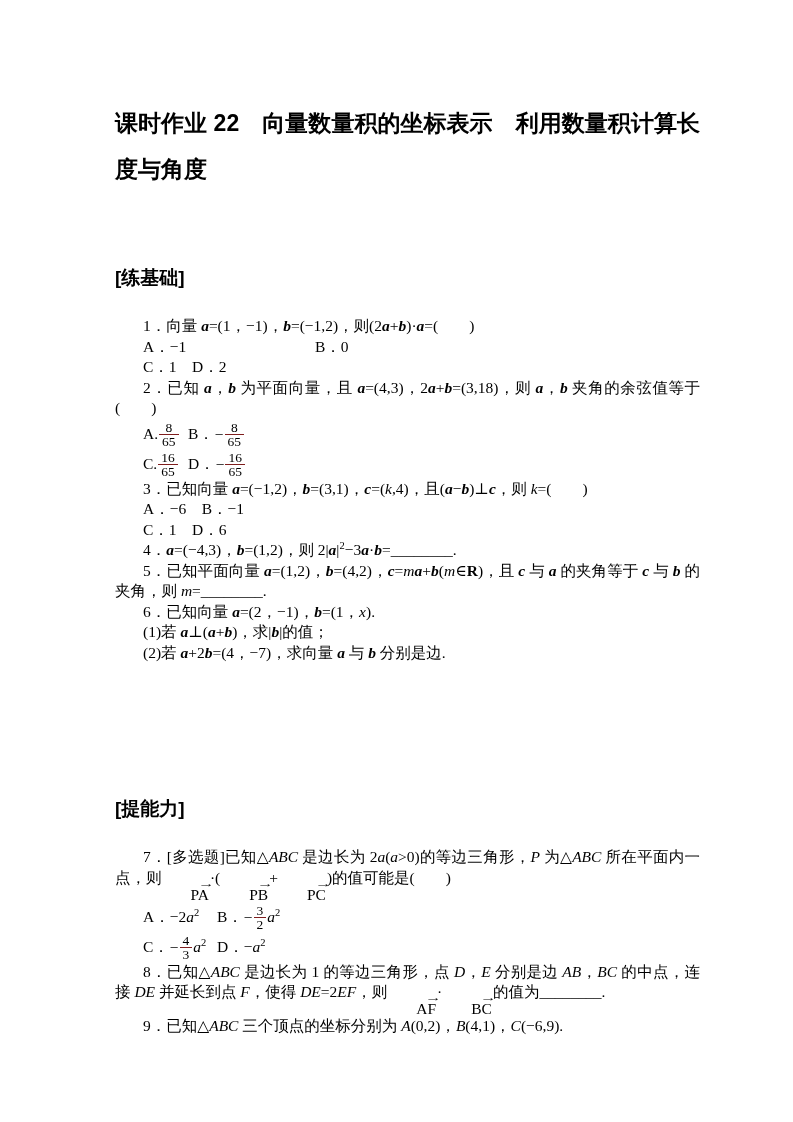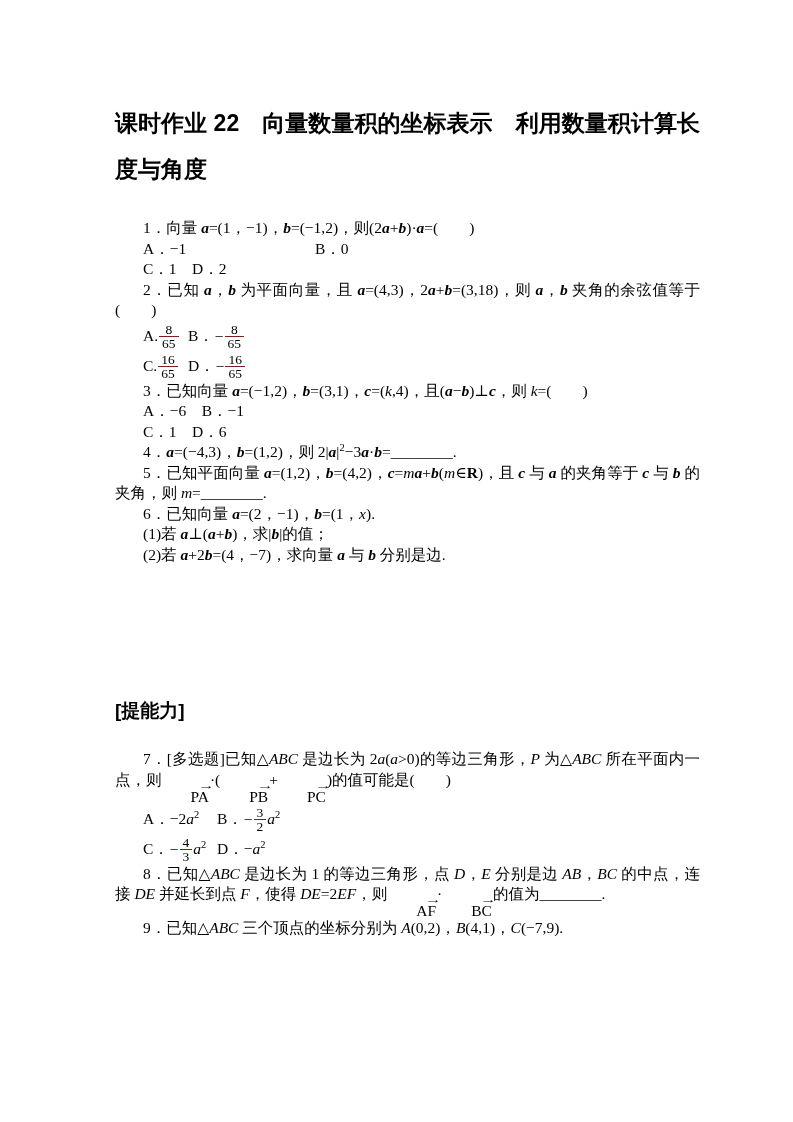--- a/index.html
+++ b/index.html
@@ -32,20 +32,21 @@
   .vec .ar{font-size:11px;height:8px;line-height:8px;transform:scaleX(1.5);}
   .vec .vb{font-size:15.5px;line-height:15px;}
 </style>
 </head>
 <body>
 
 <div class="page">
   <h1 class="title">课时作业 22　向量数量积的坐标表示　利用数量积计算长度与角度</h1>
   <div id="content">
       <section class="sec" id="sec-0">
+        <h2 class="heading">[练基础]</h2>
         <div class="sec-body">
           <p class="q"><span class="tx">1．向量 </span><span class="bi">a</span><span class="tx">=(1，−1)，</span><span class="bi">b</span><span class="tx">=(−1,2)，则(2</span><span class="bi">a</span><span class="tx">+</span><span class="bi">b</span><span class="tx">)·</span><span class="bi">a</span><span class="tx">=(　　)</span></p>
           <div class="opts"><span class="col" style="width: 172px;"><span class="tx">A．−1</span></span><span class="col"><span class="tx">B．0</span></span></div>
           <div class="opts"><span class="tx">C．1　D．2</span></div>
           <p class="q"><span class="tx">2．已知 </span><span class="bi">a</span><span class="tx">，</span><span class="bi">b</span><span class="tx"> 为平面向量，且 </span><span class="bi">a</span><span class="tx">=(4,3)，2</span><span class="bi">a</span><span class="tx">+</span><span class="bi">b</span><span class="tx">=(3,18)，则 </span><span class="bi">a</span><span class="tx">，</span><span class="bi">b</span><span class="tx"> 夹角的余弦值等于(　　)</span></p>
           <div class="opts fopts"><span class="col" style="width: 45px;"><span class="tx">A.</span><span class="fwrap">
                 <span class="fr">
                   <span class="num">8</span>
                   <span class="den">65</span>
                 </span>
@@ -105,17 +106,17 @@
                   <span class="den">3</span>
                 </span>
               </span><span class="it">a</span><sup class="sp">2</sup></span><span class="col"><span class="tx">D．−</span><span class="it">a</span><sup class="sp">2</sup></span></div>
           <p class="q"><span class="tx">8．已知△</span><span class="it">ABC</span><span class="tx"> 是边长为 1 的等边三角形，点 </span><span class="it">D</span><span class="tx">，</span><span class="it">E</span><span class="tx"> 分别是边 </span><span class="it">AB</span><span class="tx">，</span><span class="it">BC</span><span class="tx"> 的中点，连接 </span><span class="it">DE</span><span class="tx"> 并延长到点 </span><span class="it">F</span><span class="tx">，使得 </span><span class="it">DE</span><span class="tx">=2</span><span class="it">EF</span><span class="tx">，则</span><span class="vec">
               <span class="ar">→</span>
               <span class="vb">AF</span>
             </span><span class="tx">·</span><span class="vec">
               <span class="ar">→</span>
               <span class="vb">BC</span>
             </span><span class="tx">的值为________.</span></p>
-          <p class="q"><span class="tx">9．已知△</span><span class="it">ABC</span><span class="tx"> 三个顶点的坐标分别为 </span><span class="it">A</span><span class="tx">(0,2)，</span><span class="it">B</span><span class="tx">(4,1)，</span><span class="it">C</span><span class="tx">(−7,9).</span></p>
+          <p class="q"><span class="tx">9．已知△</span><span class="it">ABC</span><span class="tx"> 三个顶点的坐标分别为 </span><span class="it">A</span><span class="tx">(0,2)，</span><span class="it">B</span><span class="tx">(4,1)，</span><span class="it">C</span><span class="tx">(−6,9).</span></p>
         </div>
       </section>
     </div>
 </div>
 
 </body></html>

